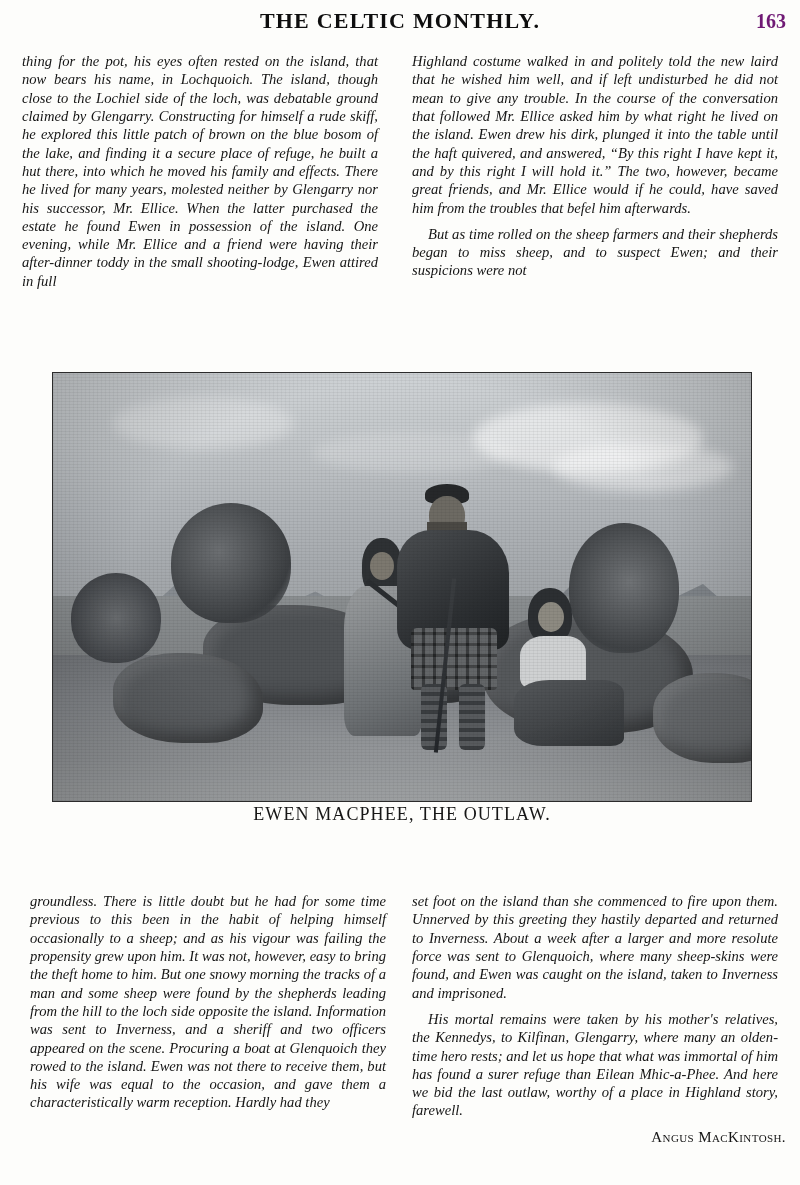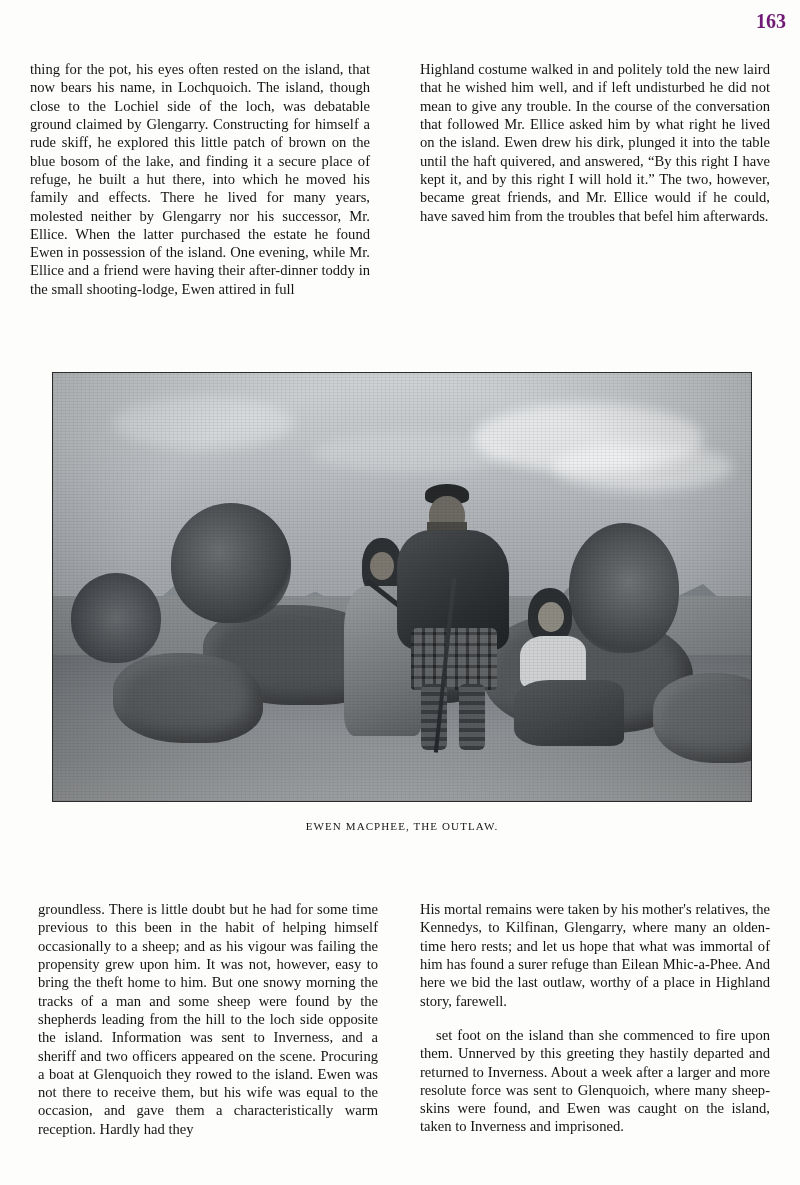--- a/index.html
+++ b/index.html
@@ -55,21 +55,22 @@
   .col {
     position: absolute;
     font-size: 14.6px;
     line-height: 1.255;
     text-align: justify;
     text-justify: inter-word;
     color: #141414;
     font-family: "Liberation Serif", serif;
   }
   .col p {
-    margin: 16px;
+    margin: 8px;
+    font-style: italic;
   }
   .col p + p {
     text-indent: 1.1em;
   }
   .top-left  { left: 14px;  top: 44px; width: 372px; }
   .top-right { left: 404px; top: 44px; width: 382px; }
   .bot-left  { left: 22px;  top: 884px; width: 372px; }
   .bot-right { left: 404px; top: 884px; width: 382px; }
 
   .signature {
@@ -247,43 +248,45 @@
       repeating-linear-gradient(0deg, rgba(0,0,0,.05) 0 1px, rgba(255,255,255,0) 1px 3px),
       repeating-linear-gradient(90deg, rgba(0,0,0,.04) 0 1px, rgba(255,255,255,0) 1px 4px);
     pointer-events: none;
   }
   .vignette {
     position: absolute; inset: 0;
     background: radial-gradient(ellipse at 50% 45%, rgba(0,0,0,0) 55%, rgba(0,0,0,.22) 100%);
     pointer-events: none;
   }
   .caption {
-    margin-top: 18px;
+    margin-top: 2px;
     text-align: center;
     font-variant: small-caps;
     letter-spacing: 1.1px;
-    font-size: 11px;
+    font-size: 18px;
     color: #161616;
   }
 </style>
 </head>
 <body>
 
 <div class="page">
 
   <div class="masthead">
+    <div class="masthead-title">THE CELTIC MONTHLY.</div>
     <div class="page-number">163</div>
   </div>
 
   <div class="col top-left">
     <p>thing for the pot, his eyes often rested on the island, that now bears his name, in Lochquoich. The island, though close to the Lochiel side of the loch, was debatable ground claimed by Glengarry.  Constructing for himself a rude skiff, he explored this little patch of brown on the blue bosom of the lake, and finding it a secure place of refuge, he built a hut there, into which he moved his family and effects.  There he lived for many years, molested neither by Glengarry nor his successor, Mr. Ellice.  When the latter purchased the estate he found Ewen in possession of the island.  One evening, while Mr. Ellice and a friend were having their after-dinner toddy in the small shooting-lodge, Ewen attired in full</p>
   </div>
 
   <div class="col top-right">
     <p>Highland costume walked in and politely told the new laird that he wished him well, and if left undisturbed he did not mean to give any trouble.  In the course of the conversation that followed Mr. Ellice asked him by what right he lived on the island.  Ewen drew his dirk, plunged it into the table until the haft quivered, and answered, “By this right I have kept it, and by this right I will hold it.”  The two, however, became great friends, and Mr. Ellice would if he could, have saved him from the troubles that befel him afterwards.</p>
+    <p>But as time rolled on the sheep farmers and their shepherds began to miss sheep, and to suspect Ewen; and their suspicions were not</p>
   </div>
 
   <div class="figure">
     <div class="plate">
       <div class="sky"></div>
       <div class="cloud c1"></div>
       <div class="cloud c2"></div>
       <div class="cloud c3"></div>
       <div class="cloud c4"></div>
       <div class="hill h1"></div>
@@ -330,17 +333,18 @@
       <div class="vignette"></div>
     </div>
     <div class="caption">EWEN MACPHEE, THE OUTLAW.</div>
   </div>
 
   <div class="col bot-left">
     <p>groundless.  There is little doubt but he had for some time previous to this been in the habit of helping himself occasionally to a sheep; and as his vigour was failing the propensity grew upon him.  It was not, however, easy to bring the theft home to him.  But one snowy morning the tracks of a man and some sheep were found by the shepherds leading from the hill to the loch side opposite the island.  Information was sent to Inverness, and a sheriff and two officers appeared on the scene.  Procuring a boat at Glenquoich they rowed to the island.  Ewen was not there to receive them, but his wife was equal to the occasion, and gave them a characteristically warm reception.  Hardly had they</p>
   </div>
 
   <div class="col bot-right">
+    <p>set foot on the island than she commenced to fire upon them.  Unnerved by this greeting they hastily departed and returned to Inverness. About a week after a larger and more resolute force was sent to Glenquoich, where many sheep-skins were found, and Ewen was caught on the island, taken to Inverness and imprisoned.</p>
     <p>His mortal remains were taken by his mother's relatives, the Kennedys, to Kilfinan, Glengarry, where many an olden-time hero rests; and let us hope that what was immortal of him has found a surer refuge than Eilean Mhic-a-Phee.  And here we bid the last outlaw, worthy of a place in Highland story, farewell.</p>
-    <p>set foot on the island than she commenced to fire upon them.  Unnerved by this greeting they hastily departed and returned to Inverness. About a week after a larger and more resolute force was sent to Glenquoich, where many sheep-skins were found, and Ewen was caught on the island, taken to Inverness and imprisoned.</p>
+    <div class="signature">Angus MacKintosh.</div>
   </div>
 
 </div>
 
 </body></html>

